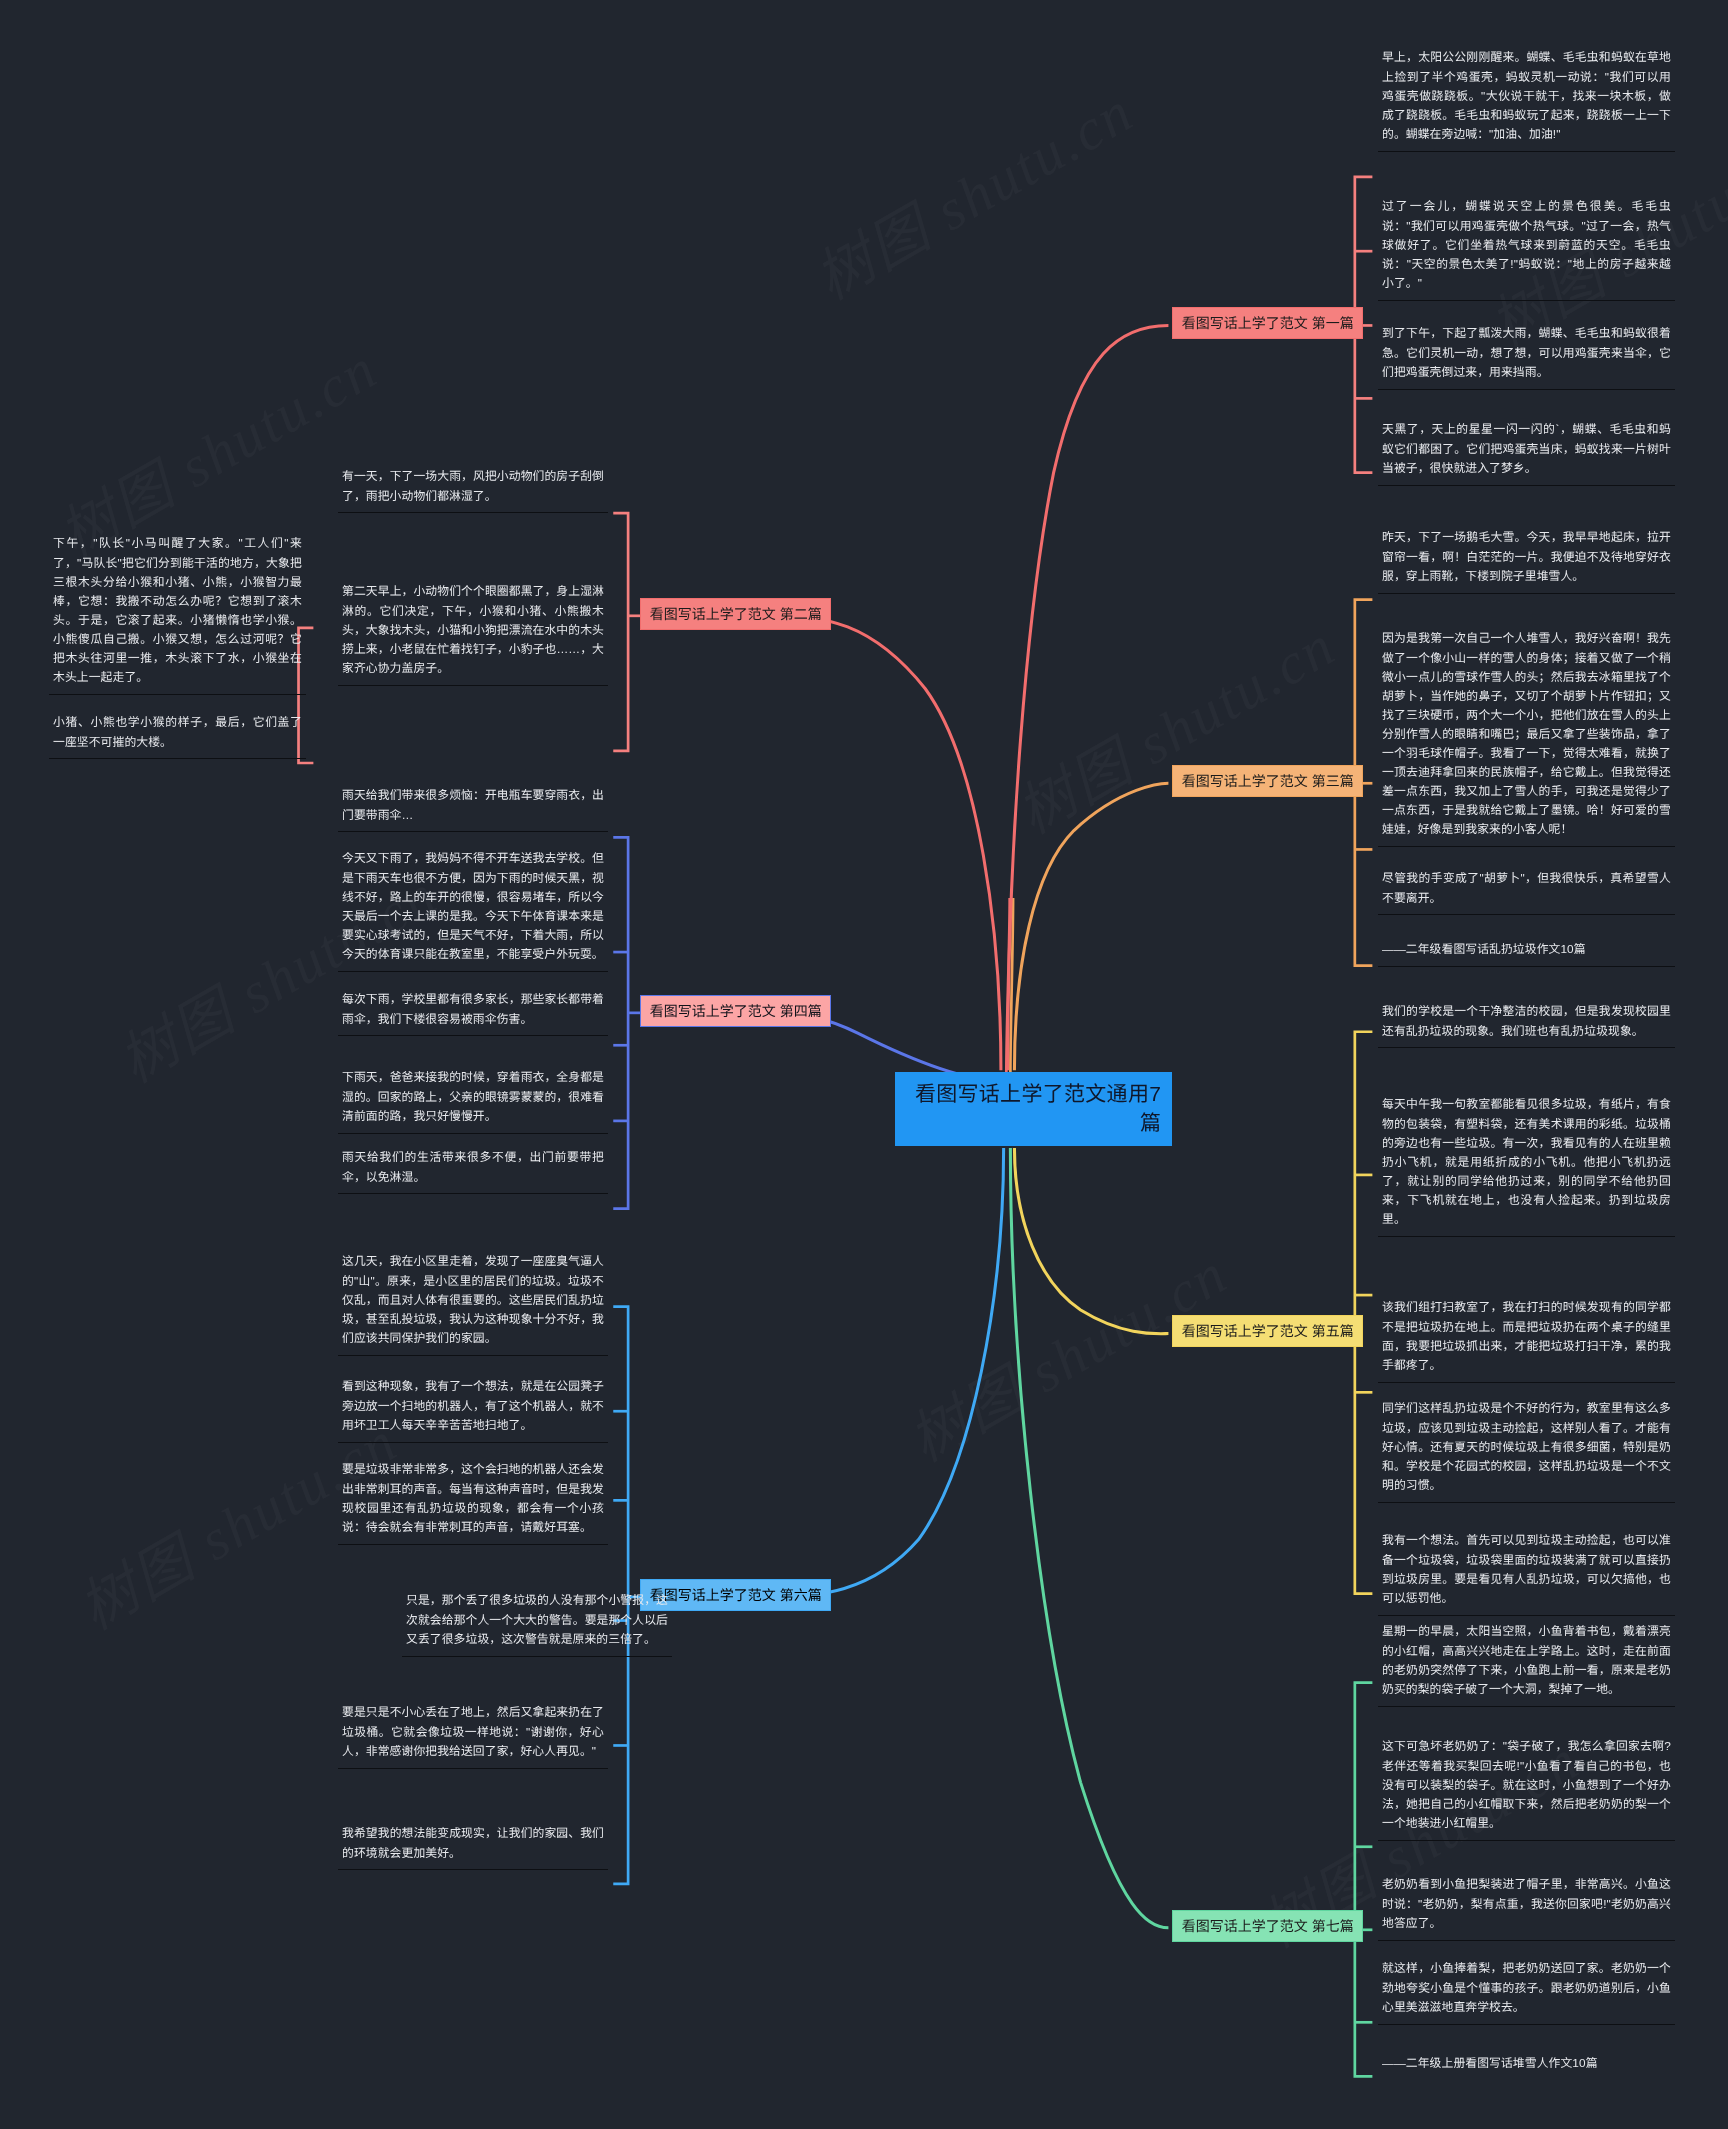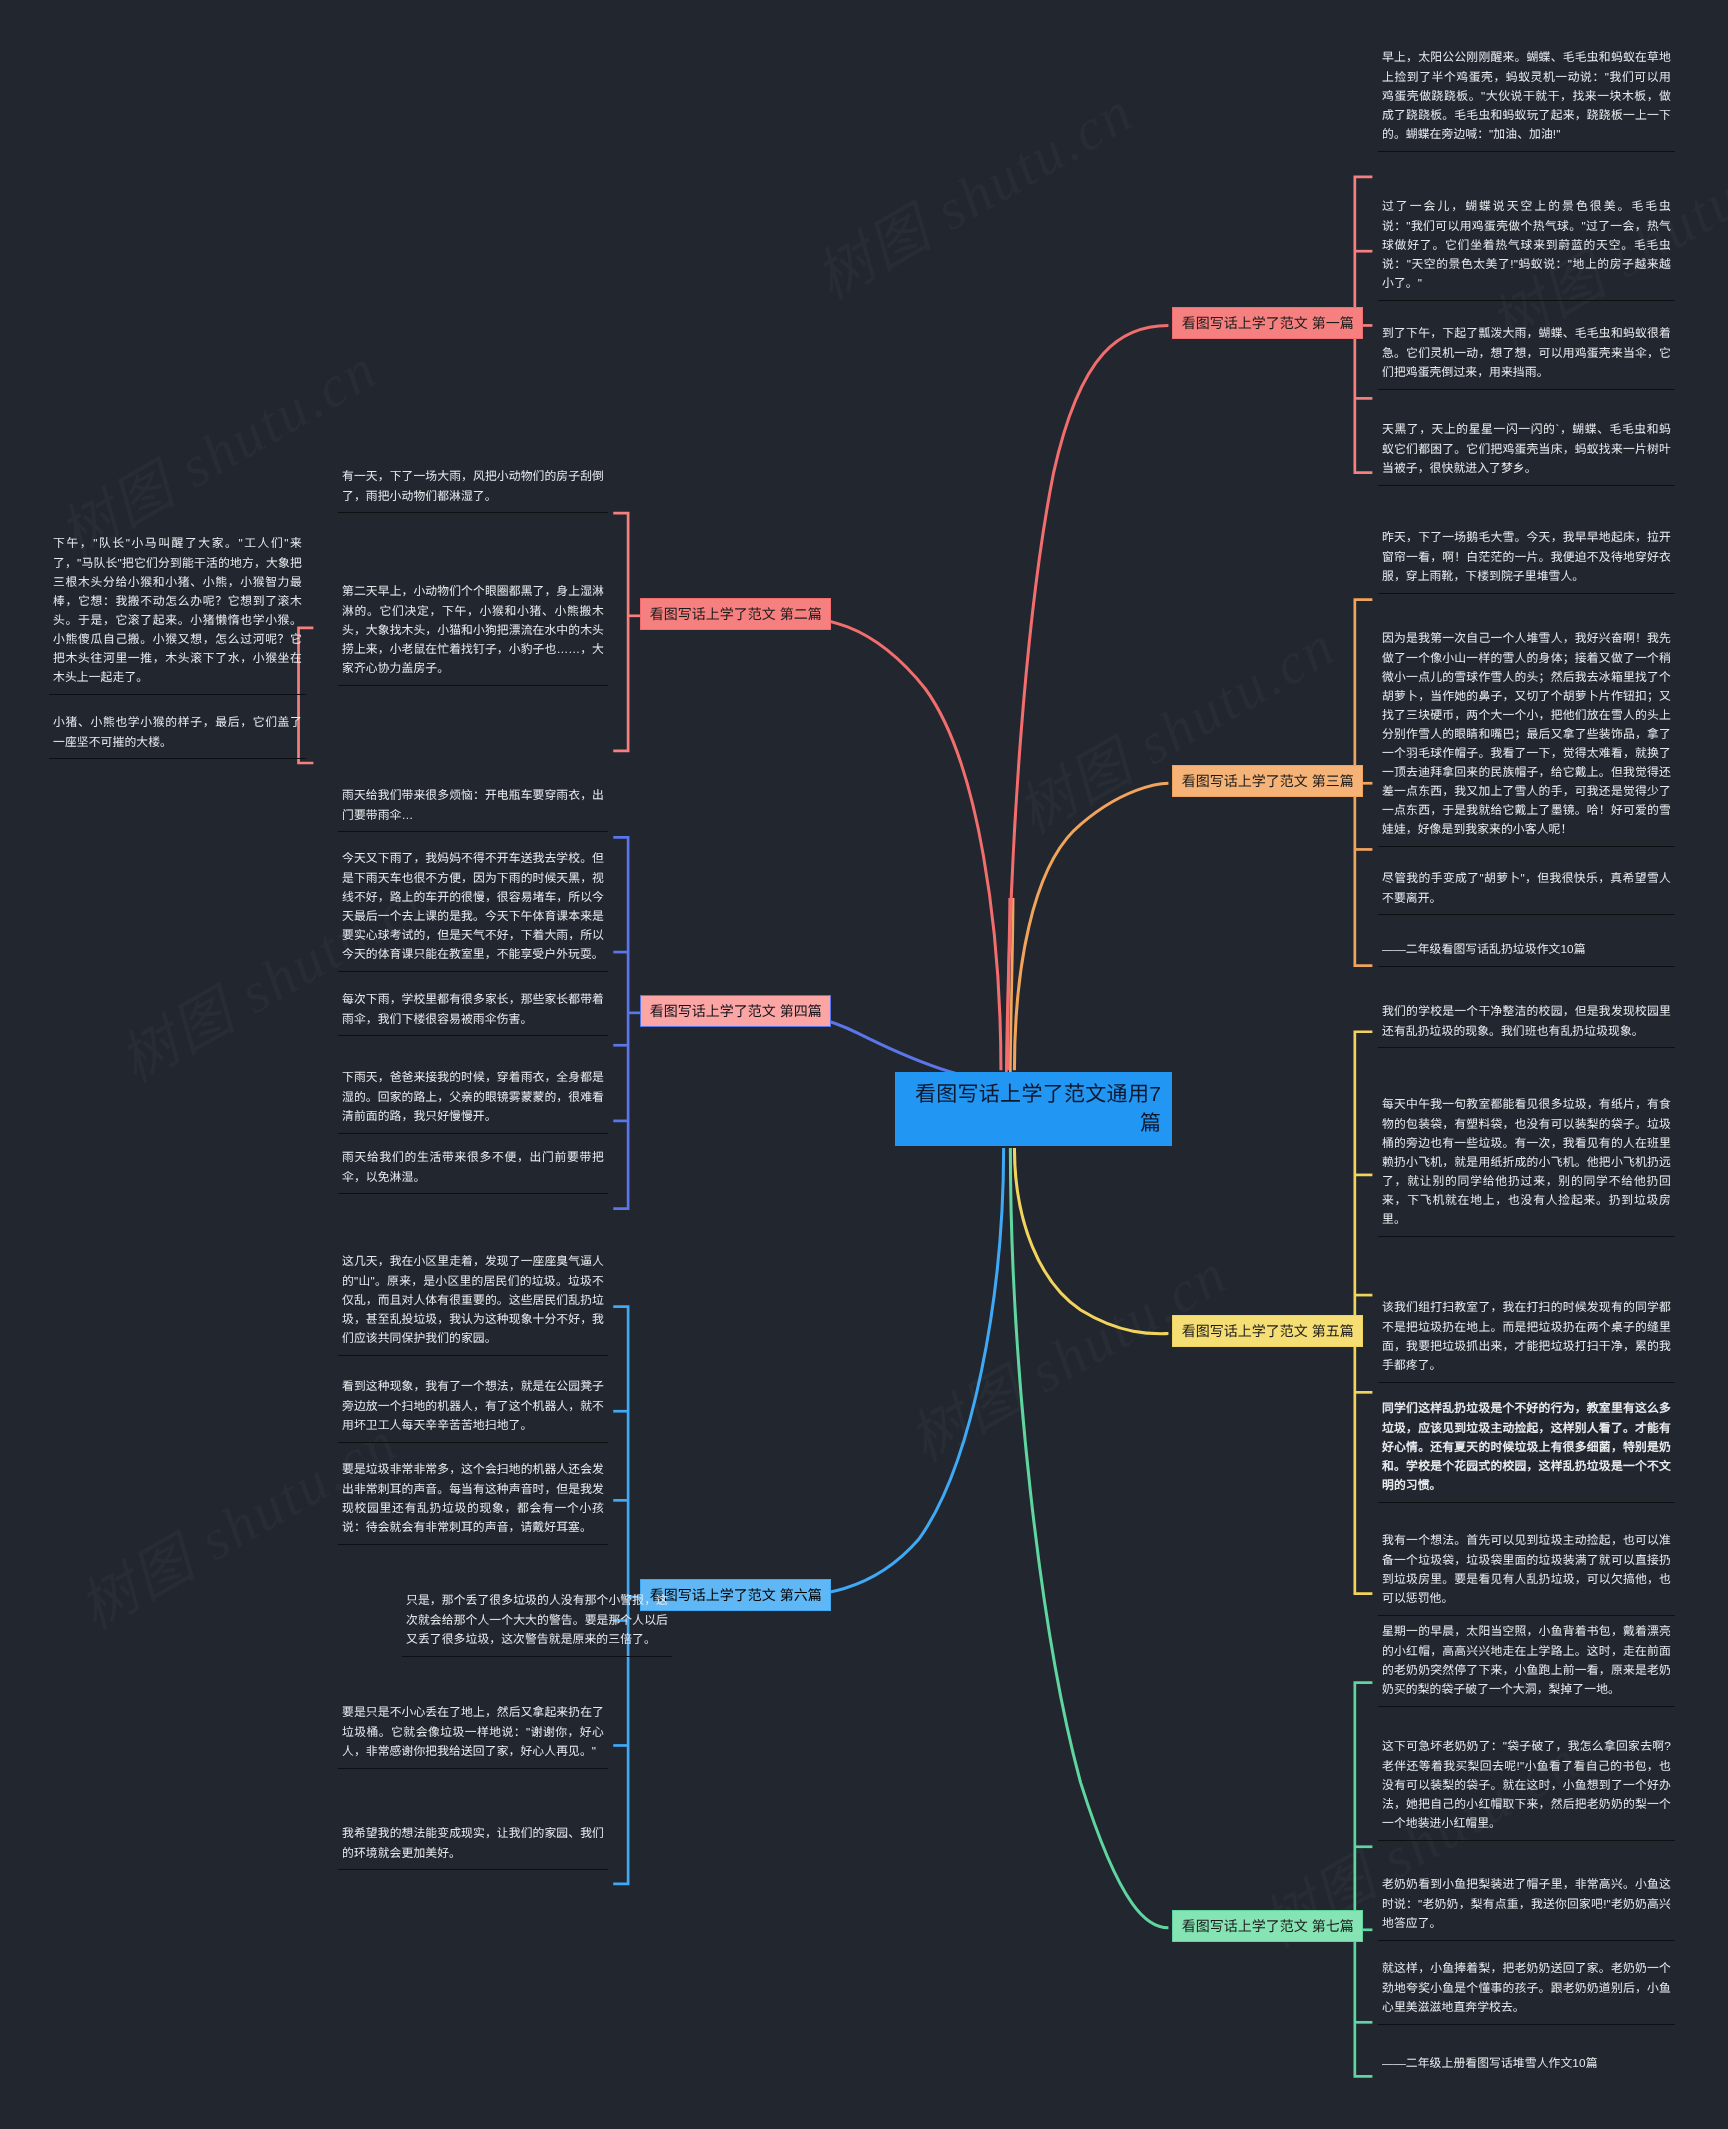--- a/index.html
+++ b/index.html
@@ -189,23 +189,23 @@
   <div class="leaf" style="left:1378px; top:196px; width:297px;">过了一会儿，蝴蝶说天空上的景色很美。毛毛虫说："我们可以用鸡蛋壳做个热气球。"过了一会，热气球做好了。它们坐着热气球来到蔚蓝的天空。毛毛虫说："天空的景色太美了!"蚂蚁说："地上的房子越来越小了。"</div>
   <div class="leaf" style="left:1378px; top:323px; width:297px;">到了下午，下起了瓢泼大雨，蝴蝶、毛毛虫和蚂蚁很着急。它们灵机一动，想了想，可以用鸡蛋壳来当伞，它们把鸡蛋壳倒过来，用来挡雨。</div>
   <div class="leaf" style="left:1378px; top:419px; width:297px;">天黑了，天上的星星一闪一闪的`，蝴蝶、毛毛虫和蚂蚁它们都困了。它们把鸡蛋壳当床，蚂蚁找来一片树叶当被子，很快就进入了梦乡。</div>
 
   <div class="leaf" style="left:1378px; top:527px; width:297px;">昨天，下了一场鹅毛大雪。今天，我早早地起床，拉开窗帘一看，啊！白茫茫的一片。我便迫不及待地穿好衣服，穿上雨靴，下楼到院子里堆雪人。</div>
   <div class="leaf" style="left:1378px; top:628px; width:297px;">因为是我第一次自己一个人堆雪人，我好兴奋啊！我先做了一个像小山一样的雪人的身体；接着又做了一个稍微小一点儿的雪球作雪人的头；然后我去冰箱里找了个胡萝卜，当作她的鼻子，又切了个胡萝卜片作钮扣；又找了三块硬币，两个大一个小，把他们放在雪人的头上分别作雪人的眼睛和嘴巴；最后又拿了些装饰品，拿了一个羽毛球作帽子。我看了一下，觉得太难看，就换了一顶去迪拜拿回来的民族帽子，给它戴上。但我觉得还差一点东西，我又加上了雪人的手，可我还是觉得少了一点东西，于是我就给它戴上了墨镜。哈！好可爱的雪娃娃，好像是到我家来的小客人呢！</div>
   <div class="leaf" style="left:1378px; top:868px; width:297px;">尽管我的手变成了"胡萝卜"，但我很快乐，真希望雪人不要离开。</div>
   <div class="leaf" style="left:1378px; top:939px; width:297px;">——二年级看图写话乱扔垃圾作文10篇</div>
 
   <div class="leaf" style="left:1378px; top:1001px; width:297px;">我们的学校是一个干净整洁的校园，但是我发现校园里还有乱扔垃圾的现象。我们班也有乱扔垃圾现象。</div>
-  <div class="leaf" style="left:1378px; top:1094px; width:297px;">每天中午我一句教室都能看见很多垃圾，有纸片，有食物的包装袋，有塑料袋，也没有可以装梨的袋子。垃圾桶的旁边也有一些垃圾。有一次，我看见有的人在班里赖扔小飞机，就是用纸折成的小飞机。他把小飞机扔远了，就让别的同学给他扔过来，别的同学不给他扔回来，下飞机就在地上，也没有人捡起来。扔到垃圾房里。</div>
+  <div class="leaf" style="left:1378px; top:1094px; width:297px;">每天中午我一句教室都能看见很多垃圾，有纸片，有食物的包装袋，有塑料袋，还有美术课用的彩纸。垃圾桶的旁边也有一些垃圾。有一次，我看见有的人在班里赖扔小飞机，就是用纸折成的小飞机。他把小飞机扔远了，就让别的同学给他扔过来，别的同学不给他扔回来，下飞机就在地上，也没有人捡起来。扔到垃圾房里。</div>
   <div class="leaf" style="left:1378px; top:1297px; width:297px;">该我们组打扫教室了，我在打扫的时候发现有的同学都不是把垃圾扔在地上。而是把垃圾扔在两个桌子的缝里面，我要把垃圾抓出来，才能把垃圾打扫干净，累的我手都疼了。</div>
-  <div class="leaf" style="left:1378px; top:1398px; width:297px;font-weight:bold;">同学们这样乱扔垃圾是个不好的行为，教室里有这么多垃圾，应该见到垃圾主动捡起，这样别人看了。才能有好心情。还有夏天的时候垃圾上有很多细菌，特别是奶和。学校是个花园式的校园，这样乱扔垃圾是一个不文明的习惯。</div>
+  <div class="leaf" style="left:1378px; top:1398px; width:297px;">同学们这样乱扔垃圾是个不好的行为，教室里有这么多垃圾，应该见到垃圾主动捡起，这样别人看了。才能有好心情。还有夏天的时候垃圾上有很多细菌，特别是奶和。学校是个花园式的校园，这样乱扔垃圾是一个不文明的习惯。</div>
   <div class="leaf" style="left:1378px; top:1530px; width:297px;">我有一个想法。首先可以见到垃圾主动捡起，也可以准备一个垃圾袋，垃圾袋里面的垃圾装满了就可以直接扔到垃圾房里。要是看见有人乱扔垃圾，可以欠搞他，也可以惩罚他。</div>
 
   <div class="leaf" style="left:1378px; top:1621px; width:297px;">星期一的早晨，太阳当空照，小鱼背着书包，戴着漂亮的小红帽，高高兴兴地走在上学路上。这时，走在前面的老奶奶突然停了下来，小鱼跑上前一看，原来是老奶奶买的梨的袋子破了一个大洞，梨掉了一地。</div>
   <div class="leaf" style="left:1378px; top:1736px; width:297px;">这下可急坏老奶奶了："袋子破了，我怎么拿回家去啊?老伴还等着我买梨回去呢!"小鱼看了看自己的书包，也没有可以装梨的袋子。就在这时，小鱼想到了一个好办法，她把自己的小红帽取下来，然后把老奶奶的梨一个一个地装进小红帽里。</div>
   <div class="leaf" style="left:1378px; top:1874px; width:297px;">老奶奶看到小鱼把梨装进了帽子里，非常高兴。小鱼这时说："老奶奶，梨有点重，我送你回家吧!"老奶奶高兴地答应了。</div>
   <div class="leaf" style="left:1378px; top:1958px; width:297px;">就这样，小鱼捧着梨，把老奶奶送回了家。老奶奶一个劲地夸奖小鱼是个懂事的孩子。跟老奶奶道别后，小鱼心里美滋滋地直奔学校去。</div>
   <div class="leaf nobar" style="left:1378px; top:2053px; width:297px;">——二年级上册看图写话堆雪人作文10篇</div>
 
   <div class="leaf" style="left:338px; top:466px; width:270px;">有一天，下了一场大雨，风把小动物们的房子刮倒了，雨把小动物们都淋湿了。</div>
   <div class="leaf" style="left:338px; top:581px; width:270px;">第二天早上，小动物们个个眼圈都黑了，身上湿淋淋的。它们决定，下午，小猴和小猪、小熊搬木头，大象找木头，小猫和小狗把漂流在水中的木头捞上来，小老鼠在忙着找钉子，小豹子也……，大家齐心协力盖房子。</div>

